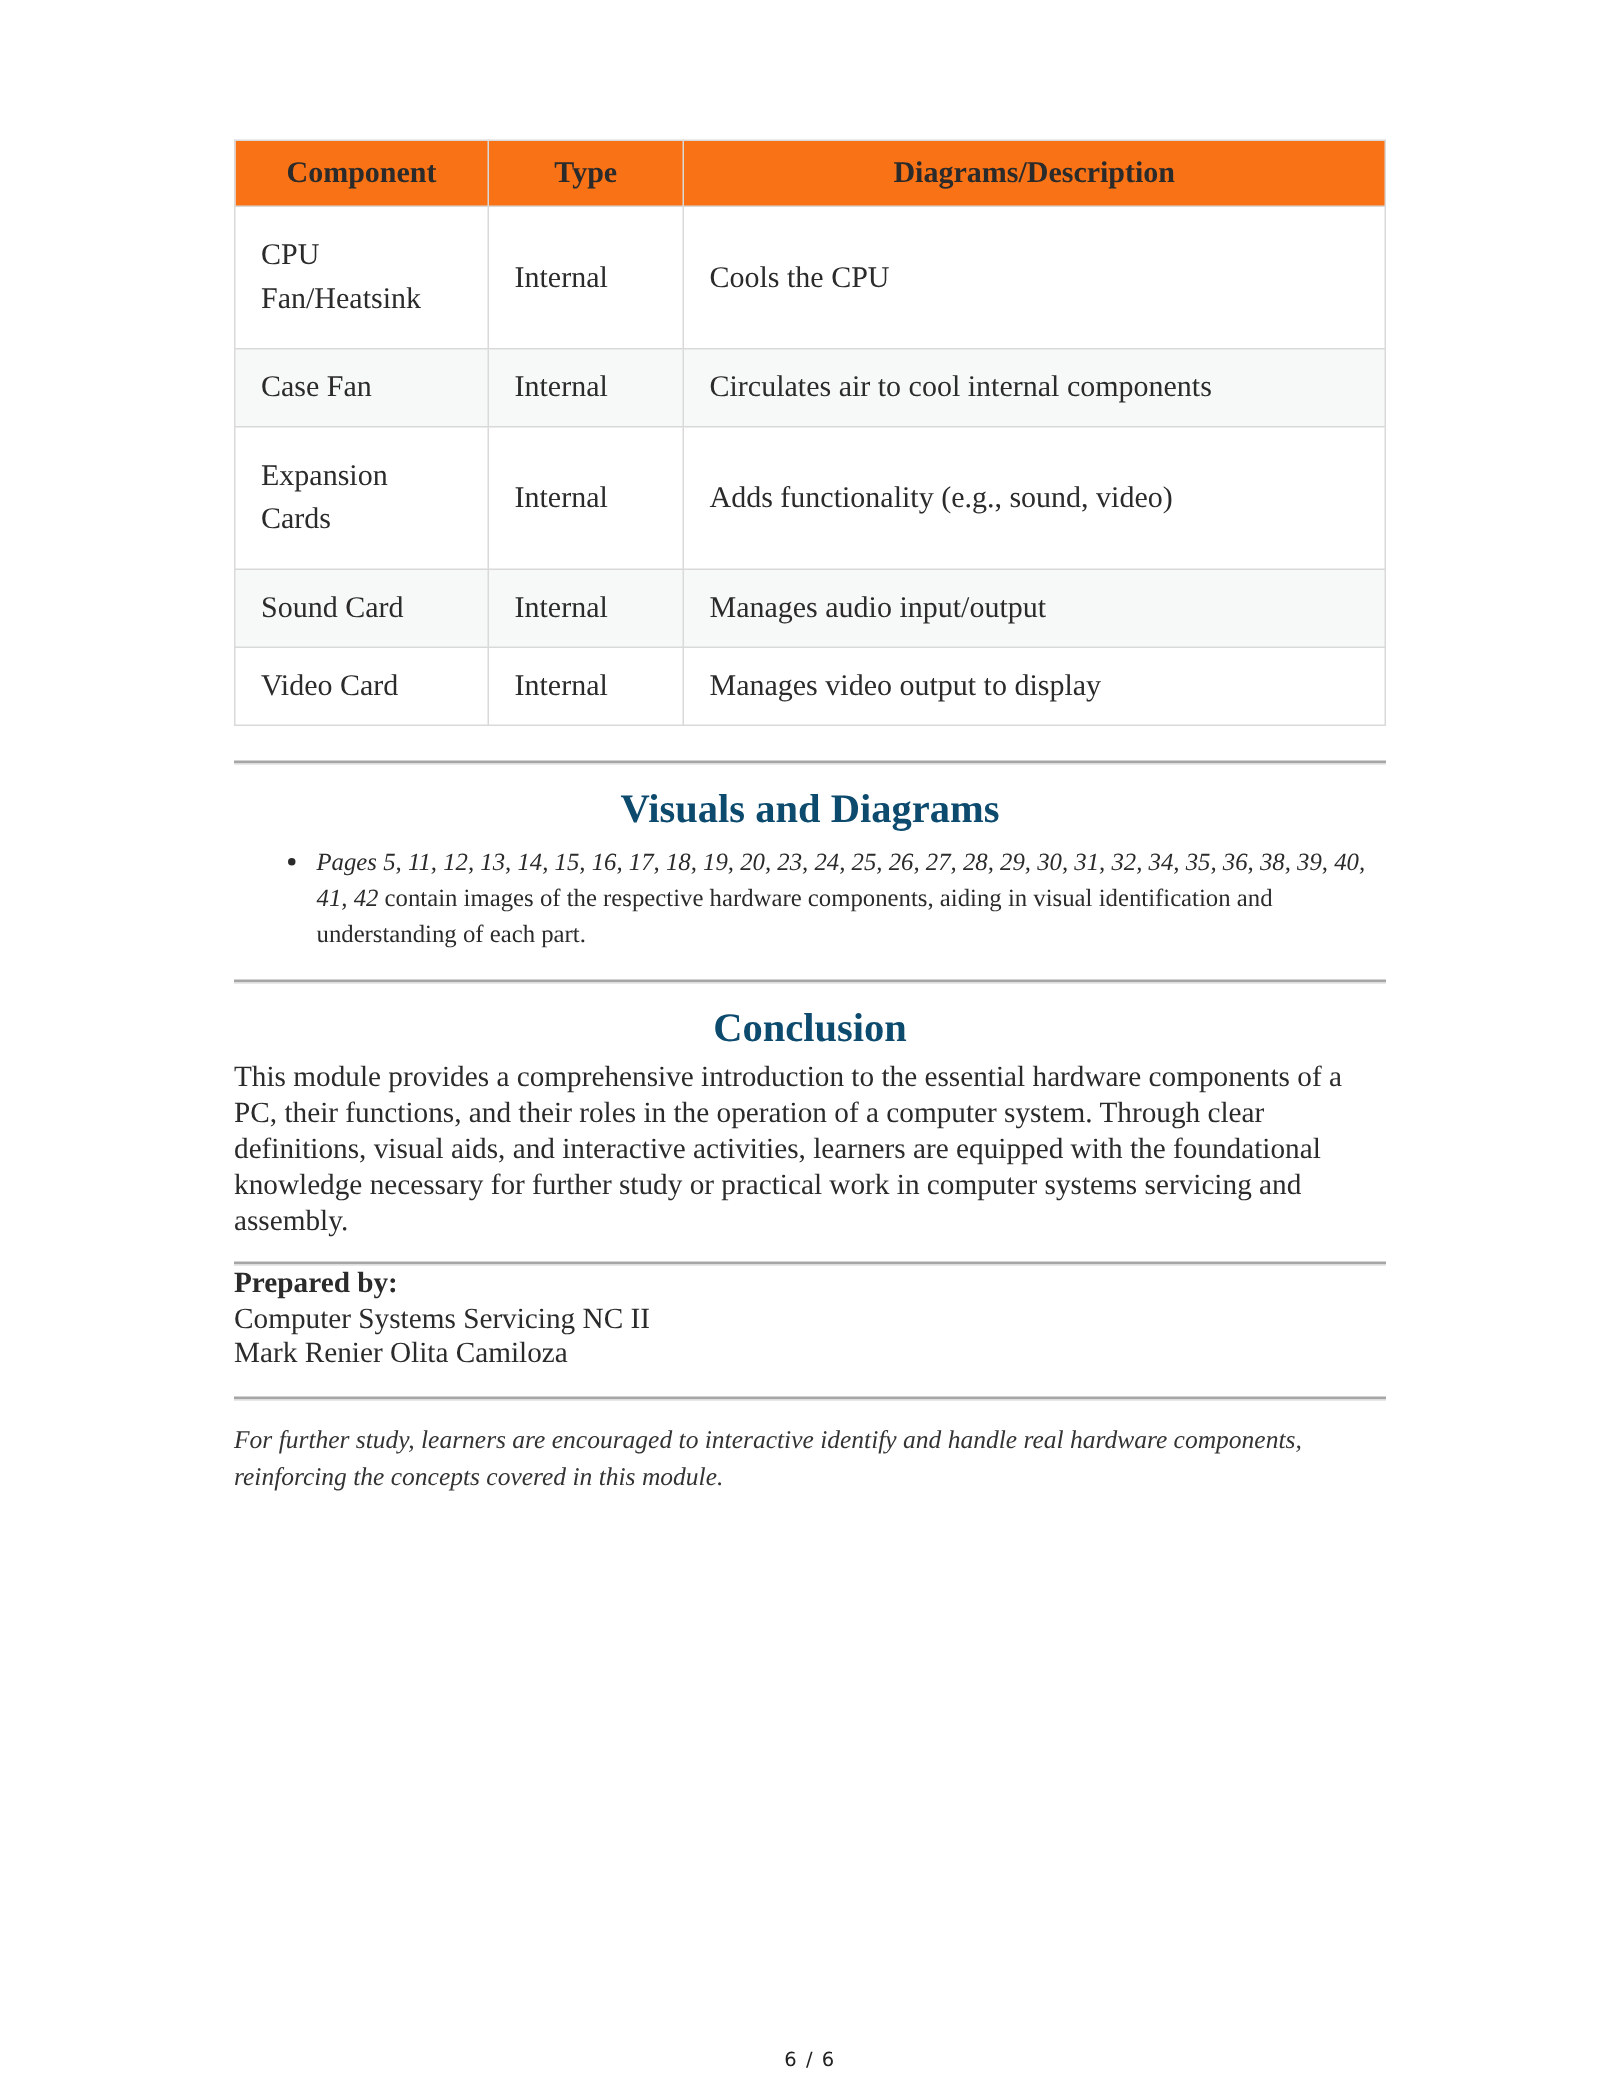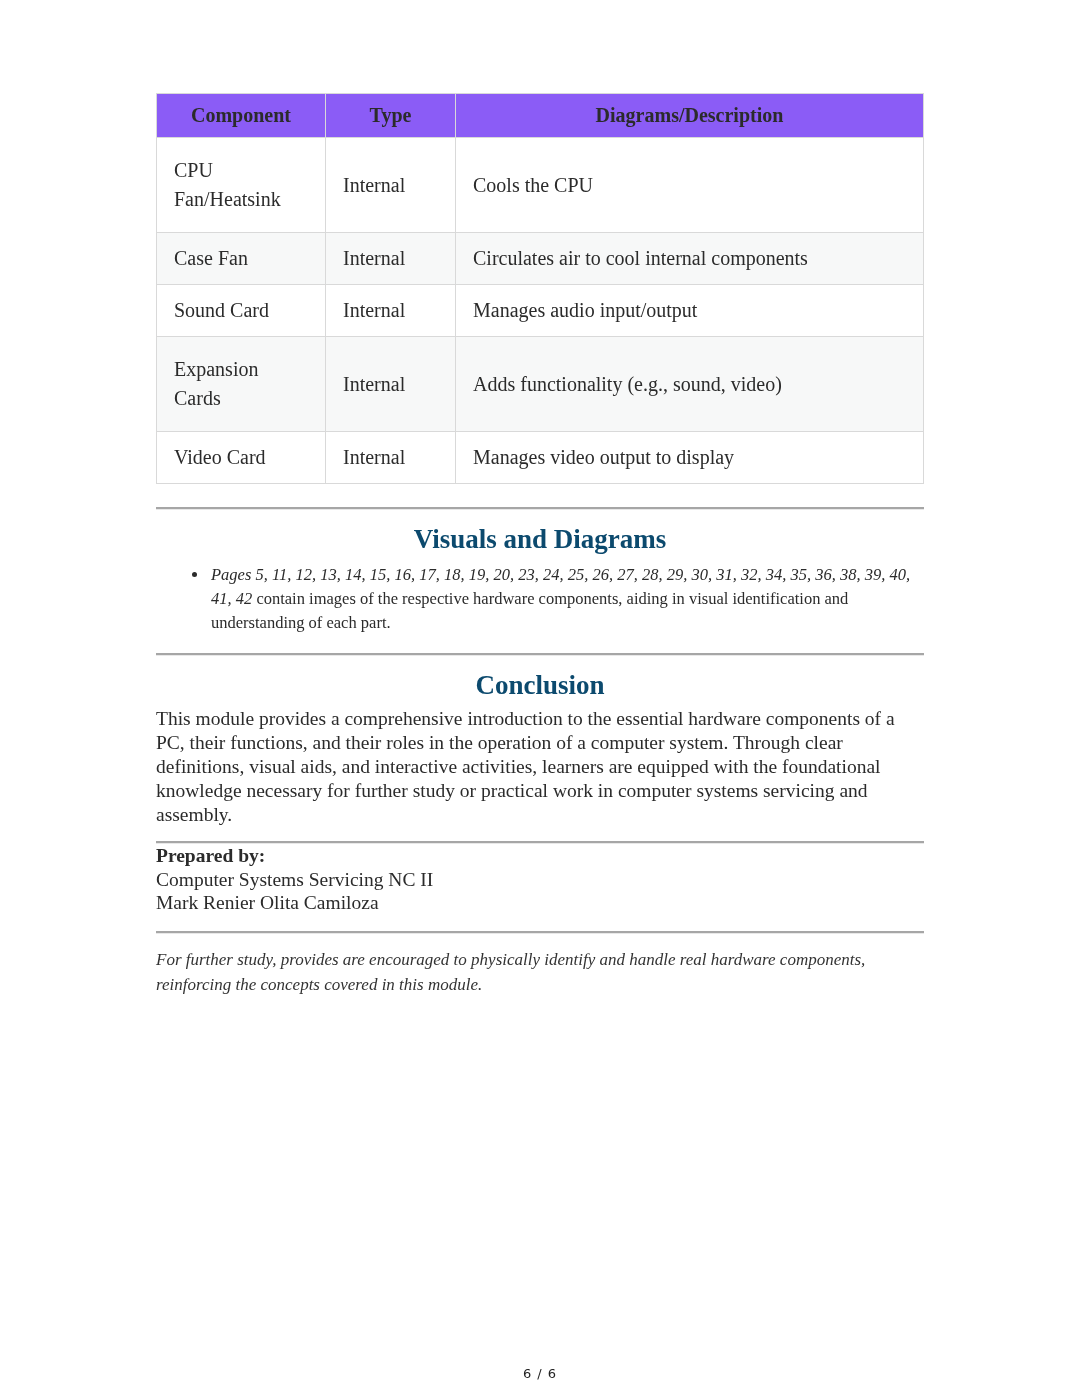--- a/index.html
+++ b/index.html
@@ -32,21 +32,21 @@
   table.hw-table col.c1 { width: 169px; }
   table.hw-table col.c2 { width: 130px; }
   table.hw-table th, table.hw-table td {
     border: 1px solid #d9d9d9;
     padding: 11px 17px;
     word-wrap: break-word;
   }
   table.hw-table th {
     font-weight: bold;
     text-align: center;
-    background: #8b5cf6;
+    background: #f97316;
     padding: 10px 8px;
   }
   table.hw-table td {
     text-align: left;
     vertical-align: middle;
     line-height: 1.45;
   }
   table.hw-table td.cell-component { padding-top: 18px; padding-bottom: 18px; margin-left: 32px; }
   tbody tr:nth-child(even) { background: #f7f8f8; }
   tbody tr:nth-child(odd)  { background: #ffffff; }
@@ -140,28 +140,28 @@
         <td class="cell-component">CPU Fan/Heatsink</td>
         <td>Internal</td>
         <td>Cools the CPU</td>
       </tr>
       <tr>
         <td>Case Fan</td>
         <td>Internal</td>
         <td>Circulates air to cool internal components</td>
       </tr>
       <tr>
+        <td class="cell-component">Expansion Cards</td>
+        <td>Internal</td>
+        <td>Adds functionality (e.g., sound, video)</td>
+      </tr>
+      <tr>
         <td>Sound Card</td>
         <td>Internal</td>
         <td>Manages audio input/output</td>
-      </tr>
-      <tr>
-        <td class="cell-component">Expansion Cards</td>
-        <td>Internal</td>
-        <td>Adds functionality (e.g., sound, video)</td>
       </tr>
       <tr>
         <td>Video Card</td>
         <td>Internal</td>
         <td>Manages video output to display</td>
       </tr>
     </tbody>
   </table>
 
   <hr class="rule r1">
@@ -181,17 +181,17 @@
   <hr class="rule r3">
 
   <div class="prepared-block">
     <div class="prepared-label">Prepared by:</div>
     <div>Computer Systems Servicing NC II</div>
     <div>Mark Renier Olita Camiloza</div>
   </div>
 
   <hr class="rule r4">
 
-  <p class="note-par">For further study, provides are encouraged to physically identify and handle real hardware components, reinforcing the concepts covered in this module.</p>
+  <p class="note-par">For further study, learners are encouraged to interactive identify and handle real hardware components, reinforcing the concepts covered in this module.</p>
 
 </div>
 
 <div class="page-footer">6 / 6</div>
 
 </body></html>

